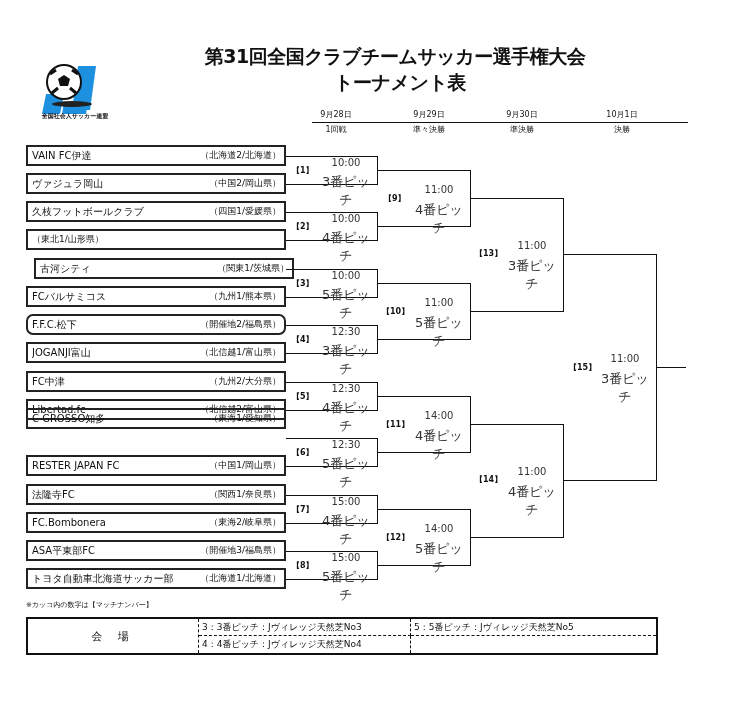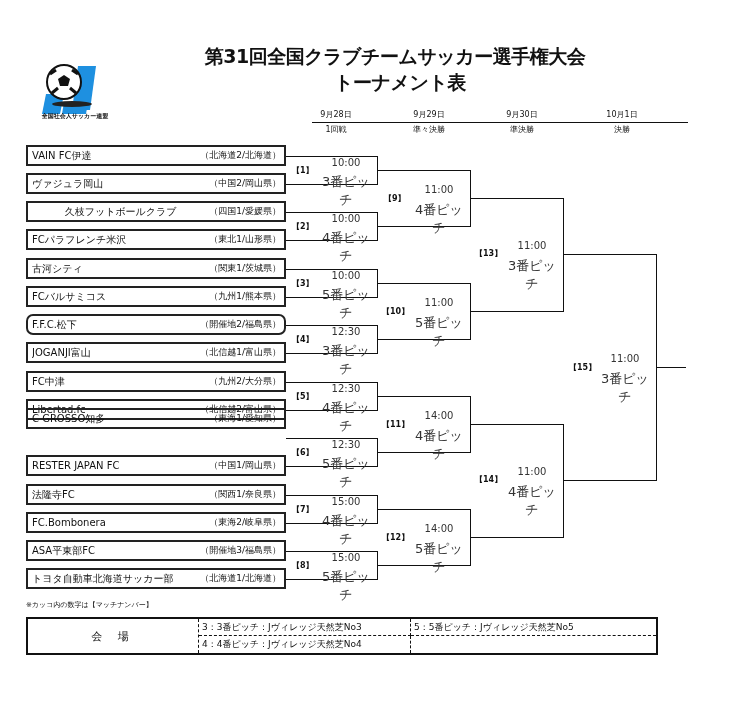--- a/index.html
+++ b/index.html
@@ -56,29 +56,28 @@
 <div class="abs round" style="left:587px;top:124px;">決勝</div>
 
 <div class="abs team" style="top:145px;">
     <span class="nm">VAIN  FC伊達</span>
     <span class="rg">（北海道2/北海道）</span>
   </div>
 <div class="abs team" style="top:173px;">
     <span class="nm">ヴァジュラ岡山</span>
     <span class="rg">（中国2/岡山県）</span>
   </div>
-<div class="abs team" style="top:201px;text-align:center;">
+<div class="abs team" style="top:201px;">
     <span class="nm">久枝フットボールクラブ</span>
     <span class="rg">（四国1/愛媛県）</span>
   </div>
 <div class="abs team" style="top:229px;">
-    <span class="nm">FCパラフレンチ米沢</span>
     <span class="rg">（東北1/山形県）</span>
   </div>
-<div class="abs team" style="top:258px;">
+<div class="abs team" style="top:258px;margin-left:8px;">
     <span class="nm">古河シティ</span>
     <span class="rg">（関東1/茨城県）</span>
   </div>
 <div class="abs team" style="top:286px;">
     <span class="nm">FCバルサミコス</span>
     <span class="rg">（九州1/熊本県）</span>
   </div>
 <div class="abs team" style="top:314px;border-radius:7px;">
     <span class="nm">F.F.C.松下</span>
     <span class="rg">（開催地2/福島県）</span>

